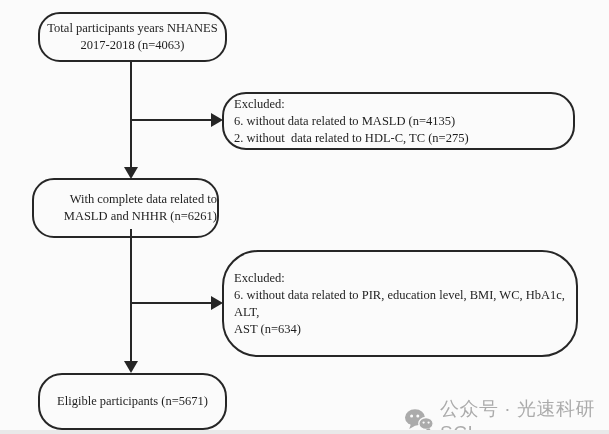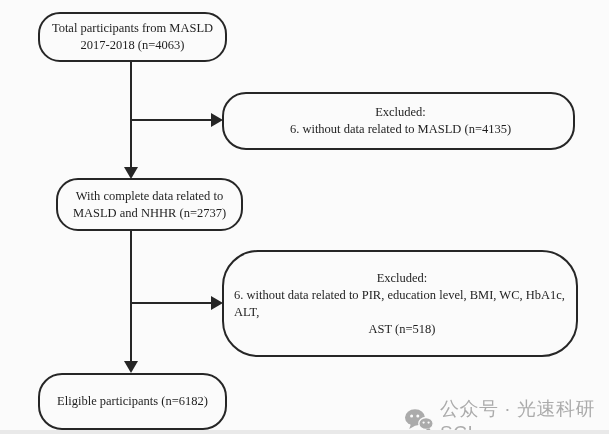--- a/index.html
+++ b/index.html
@@ -21,26 +21,26 @@
     border: 2px solid #262626;
     background: #fbfbfb;
     box-sizing: border-box;
     font-size: 12.5px;
     line-height: 17px;
     display: flex;
     flex-direction: column;
     justify-content: center;
   }
   .node.centered { align-items: center; text-align: center; }
-  .node.listy    { align-items: center; text-align: left; padding-left: 10px; padding-right: 6px; }
+  .node.listy    { align-items: flex-start; text-align: left; padding-left: 10px; padding-right: 6px; }
   .node .line { white-space: pre-wrap; }
 
   #node-total    { left: 38px;  top: 12px;  width: 189px; height: 50px;  border-radius: 22px; }
   #node-excl1    { left: 222px; top: 92px;  width: 353px; height: 58px;  border-radius: 24px; }
-  #node-complete { left: 56px;  top: 178px; width: 187px; height: 53px;  border-radius: 22px; }
+  #node-complete { left: 32px;  top: 178px; width: 187px; height: 60px;  border-radius: 22px; align-items: flex-end; }
   #node-excl2    { left: 222px; top: 250px; width: 356px; height: 107px; border-radius: 36px; }
   #node-eligible { left: 38px;  top: 373px; width: 189px; height: 57px;  border-radius: 24px; }
 
   .edge-line { position: absolute; background: #262626; }
   #vline1 { left: 130px; top: 61px;  width: 2px;  height: 106px; }
   #vline2 { left: 130px; top: 229px; width: 2px;  height: 132px; }
   #hline1 { left: 131px; top: 119px; width: 81px; height: 2px; }
   #hline2 { left: 131px; top: 302px; width: 81px; height: 2px; }
 
   .arrow-down {
@@ -77,42 +77,43 @@
     width: 609px; height: 4px;
     background: #e9e9e9;
   }
 </style>
 </head>
 <body>
 
 <div id="canvas">
 
   <div class="node centered" id="node-total">
-    <div class="line">Total participants from MASLD</div>
+    <div class="line">Total participants years NHANES</div>
     <div class="line">2017-2018 (n=4063)</div>
   </div>
 
   <div class="node listy" id="node-excl1">
     <div class="line">Excluded:</div>
     <div class="line">6. without data related to MASLD (n=4135)</div>
+    <div class="line">2. without  data related to HDL-C, TC (n=275)</div>
   </div>
 
   <div class="node centered" id="node-complete">
     <div class="line">With complete data related to</div>
-    <div class="line">MASLD and NHHR (n=2737)</div>
+    <div class="line">MASLD and NHHR (n=6261)</div>
   </div>
 
   <div class="node listy" id="node-excl2">
     <div class="line">Excluded:</div>
     <div class="line">6. without data related to PIR, education level, BMI, WC, HbA1c, ALT,</div>
-    <div class="line">AST (n=518)</div>
+    <div class="line">AST (n=634)</div>
   </div>
 
   <div class="node centered" id="node-eligible">
-    <div class="line">Eligible participants (n=6182)</div>
+    <div class="line">Eligible participants (n=5671)</div>
   </div>
 
   <div class="edge-line" id="vline1"></div>
   <div class="arrow-down" id="arrow-down-1"></div>
   <div class="edge-line" id="hline1"></div>
   <div class="arrow-right" id="arrow-right-1"></div>
 
   <div class="edge-line" id="vline2"></div>
   <div class="arrow-down" id="arrow-down-2"></div>
   <div class="edge-line" id="hline2"></div>

